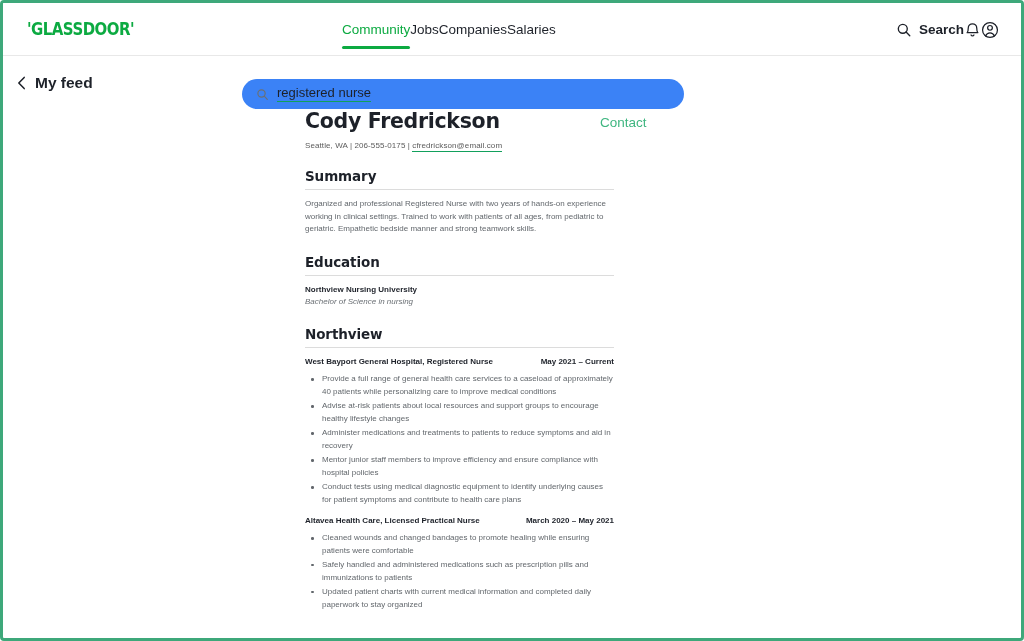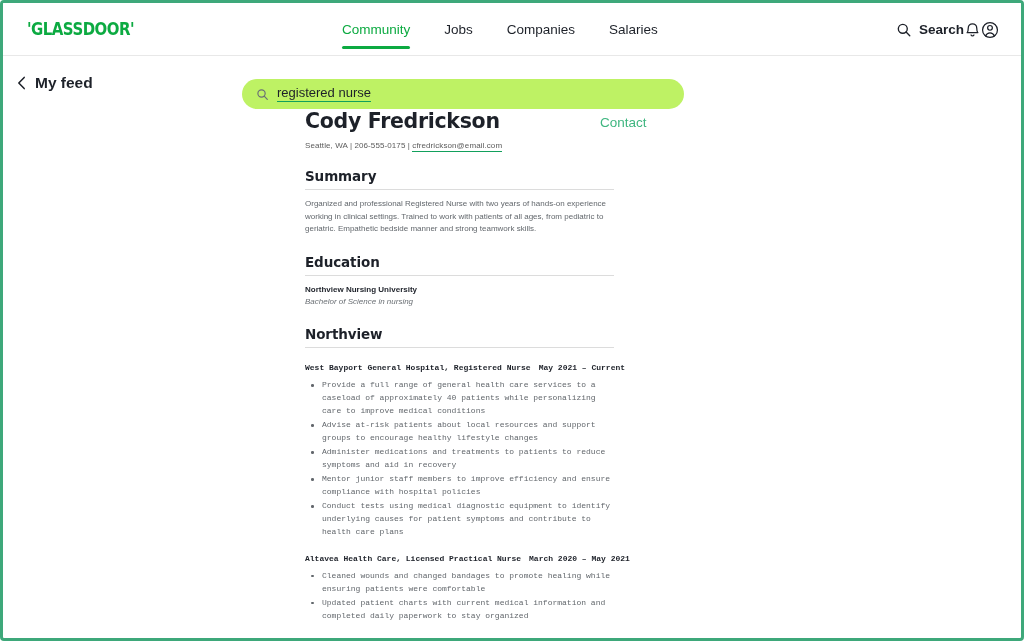--- a/index.html
+++ b/index.html
@@ -47,21 +47,20 @@
     white-space: nowrap;
   }
 
   .nav-tabs {
     position: absolute;
     left: 339px;
     top: 0;
     height: 53px;
     display: flex;
     align-items: center;
-    gap: 34px;
   }
 
   .nav-tab {
     position: relative;
     font-size: 13.5px;
     color: #1d2129;
     height: 53px;
     display: flex;
     align-items: center;
     cursor: pointer;
@@ -132,21 +131,21 @@
     font-weight: 700;
     color: #1d2129;
   }
 
   .searchbar {
     position: absolute;
     left: 239px;
     top: 76px;
     width: 442px;
     height: 30px;
-    background: #bef264;
+    background: #3b82f6;
     border-radius: 16px;
     display: flex;
     align-items: center;
     padding: 0 14px;
     gap: 8px;
     cursor: text;
   }
 
   .searchbar-text {
     font-size: 13px;
@@ -233,21 +232,21 @@
     line-height: 1.5;
   }
 
   .edu-degree {
     font-size: 8px;
     font-style: italic;
     color: #6b7075;
     line-height: 1.5;
   }
 
-  .job { margin-top: 15px; font-family: Liberation Mono, monospace; }
+  .job { margin-top: 9px; }
   .job:first-child { margin-top: 8px; }
 
   .job-head {
     display: flex;
     justify-content: space-between;
     align-items: baseline;
     gap: 8px;
   }
 
   .job-title {
@@ -426,20 +425,21 @@
         </ul>
       </div>
 
       <div class="job">
         <div class="job-head">
           <div class="job-title">Altavea Health Care, Licensed Practical Nurse</div>
           <div class="job-dates">March 2020 – May 2021</div>
         </div>
         <ul class="job-bullets">
           <li>Cleaned wounds and changed bandages to promote healing while ensuring patients were comfortable</li>
+          <li>Safely handled and administered medications such as prescription pills and immunizations to patients</li>
           <li>Updated patient charts with current medical information and completed daily paperwork to stay organized</li>
         </ul>
       </div>
 
     </div>
   </div>
 
   <div class="bottom-fade">Greeted visitors and answered questions about policies</div>
 
 </div>

